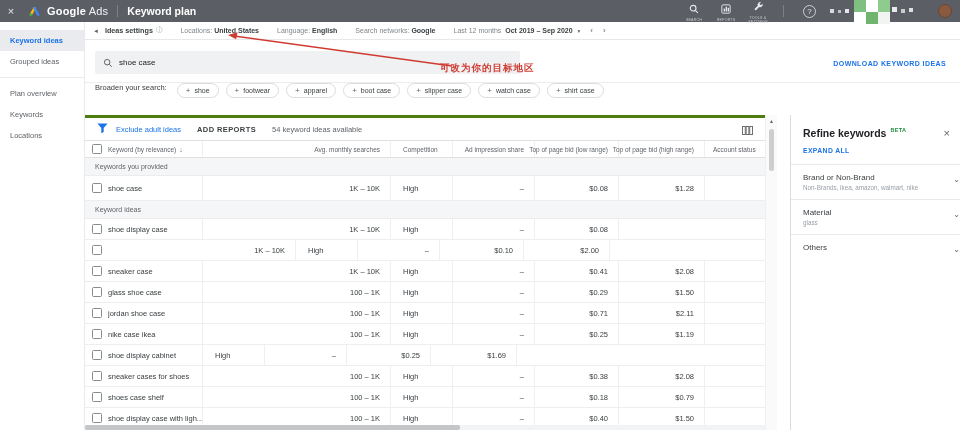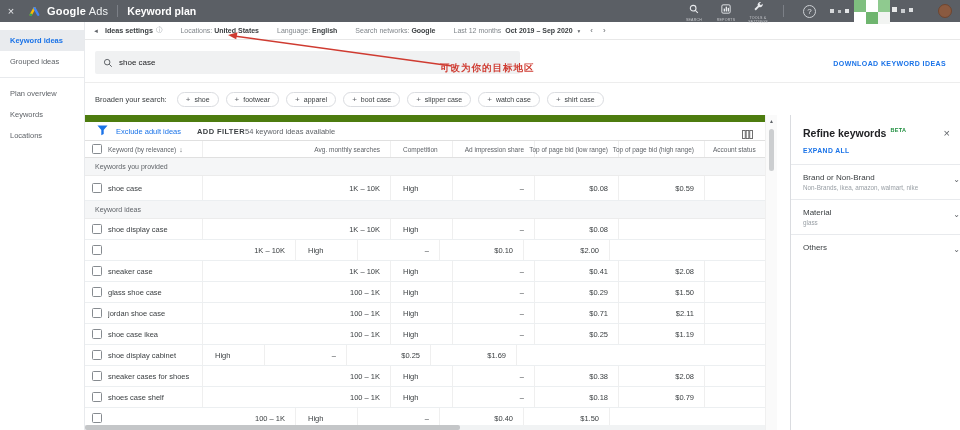--- a/index.html
+++ b/index.html
@@ -42,31 +42,31 @@
   .set-arrow { color:#5f6368; margin-left:10px; font-size:8px; cursor:pointer; }
 
   
   .search-row { position:absolute; left:85px; top:40px; width:875px; height:43px; border-bottom:1px solid #ededed; background:#fff; }
   .search-box { position:absolute; left:10px; top:11px; width:425px; height:23px; background:#f0f1f2; border-radius:2px; display:flex; align-items:center; cursor:text; }
   .search-box .q { font-size:8px; color:#202124; margin-left:6px; }
   .annotation { position:absolute; left:355px; top:24px; color:#cf3b31; font-size:9.5px; font-weight:bold; letter-spacing:1px; }
   .download { position:absolute; right:14px; top:20px; color:#1a73e8; font-size:7px; font-weight:bold; letter-spacing:.4px; cursor:pointer; }
 
   
-  .broaden-row { position:absolute; left:85px; top:83px; width:875px; height:32px; background:#fff; display:flex; align-items:center; }
+  .broaden-row { position:absolute; left:85px; top:83px; width:875px; height:32px; background:#fff; display:flex; }
   .br-label { font-size:7.5px; color:#3c4043; margin-left:10px; margin-right:10px; }
   .chip { display:flex; align-items:center; border:1px solid #dadce0; border-radius:9px; height:15px; padding:0 8px; margin-right:7px; font-size:7px; color:#3c4043; background:#fff; cursor:pointer; }
   .chip .plus { color:#5f6368; margin-right:4px; font-size:8px; }
 
   
-  .filter-bar { position:absolute; left:85px; top:115px; width:680px; height:25px; border-top:7px solid #4d7c0f; display:flex; align-items:center; background:#fff; }
+  .filter-bar { position:absolute; left:85px; top:115px; width:680px; height:25px; border-top:3px solid #4d7c0f; display:flex; align-items:center; background:#fff; }
   .fb-funnel { margin-left:12px; cursor:pointer; }
   .fb-exclude { color:#1a73e8; font-size:7.5px; margin-left:8px; cursor:pointer; }
   .fb-add { color:#3c4043; font-size:7.5px; font-weight:bold; letter-spacing:.4px; margin-left:16px; cursor:pointer; }
-  .fb-count { color:#5f6368; font-size:7.5px; margin-left:0; }
+  .fb-count { color:#5f6368; font-size:7.5px; margin-left:16px; }
   .fb-columns { position:absolute; right:8px; top:3px; display:flex; flex-direction:column; align-items:center; cursor:pointer; }
   .fb-columns .lbl { font-size:3.6px; color:#80868b; margin-top:1px; letter-spacing:.2px; }
 
   
   .table { position:absolute; left:85px; top:140px; width:680px; background:#fff; }
   .trow { display:flex; align-items:center; }
   .thead { height:18px; border-top:1px solid #e0e0e0; border-bottom:1px solid #e0e0e0; color:#5f6368; font-size:6.5px; }
   .band { height:18px; background:#f5f6f7; border-bottom:1px solid #ececec; font-size:7px; color:#5f6368; display:flex; align-items:center; padding-left:10px; }
   .drow { height:21px; border-bottom:1px solid #eceff1; font-size:7.5px; color:#3c4043; cursor:pointer; background:#fff; }
   .drow.provided { height:25px; }
@@ -249,21 +249,21 @@
       </div>
   </div>
 
   <div class="filter-bar">
     <span class="fb-funnel">
       <svg width="11" height="11" viewBox="0 0 12 12">
           <path d="M0.5 0.5 h11 l-4.2 5 v4.2 l-2.6 1.5 v-5.7 z" fill="#1a73e8"></path>
         </svg>
     </span>
     <span class="fb-exclude">Exclude adult ideas</span>
-    <span class="fb-add">ADD FILTER</span>
+    <span class="fb-add">ADD REPORTS</span>
     <span class="fb-count">54 keyword ideas available</span>
     <div class="fb-columns">
       <span>
         <svg width="11" height="9" viewBox="0 0 12 10">
             <rect x="0.5" y="0.5" width="3" height="9" fill="none" stroke="#616161"></rect>
             <rect x="4.5" y="0.5" width="3" height="9" fill="none" stroke="#616161"></rect>
             <rect x="8.5" y="0.5" width="3" height="9" fill="none" stroke="#616161"></rect>
           </svg>
       </span>
       <span class="lbl">COLUMNS</span>
@@ -291,21 +291,21 @@
 
     <div class="trow drow provided">
       <div class="c0">
           <span class="checkbox"></span>
         </div>
       <div class="c1">shoe case</div>
       <div class="c2">1K – 10K</div>
       <div class="c3">High</div>
       <div class="c4">–</div>
       <div class="c5">$0.08</div>
-      <div class="c6">$0.59</div>
+      <div class="c6">$1.28</div>
       <div class="c7"></div>
     </div>
 
     <div class="band">Keyword ideas</div>
 
     <div class="trow drow">
       <div class="c0">
           <span class="checkbox"></span>
         </div>
       <div class="c1">shoe display case</div>
@@ -359,21 +359,21 @@
       <div class="c3">High</div>
       <div class="c4">–</div>
       <div class="c5">$0.71</div>
       <div class="c6">$2.11</div>
       <div class="c7"></div>
     </div>
     <div class="trow drow">
       <div class="c0">
           <span class="checkbox"></span>
         </div>
-      <div class="c1">shoe case ikea</div>
+      <div class="c1">nike case ikea</div>
       <div class="c2">100 – 1K</div>
       <div class="c3">High</div>
       <div class="c4">–</div>
       <div class="c5">$0.25</div>
       <div class="c6">$1.19</div>
       <div class="c7"></div>
     </div>
     <div class="trow drow">
       <div class="c0">
           <span class="checkbox"></span>
@@ -406,20 +406,21 @@
       <div class="c3">High</div>
       <div class="c4">–</div>
       <div class="c5">$0.18</div>
       <div class="c6">$0.79</div>
       <div class="c7"></div>
     </div>
     <div class="trow drow">
       <div class="c0">
           <span class="checkbox"></span>
         </div>
+      <div class="c1">shoe display case with ligh...</div>
       <div class="c2">100 – 1K</div>
       <div class="c3">High</div>
       <div class="c4">–</div>
       <div class="c5">$0.40</div>
       <div class="c6">$1.50</div>
       <div class="c7"></div>
     </div>
   </div>
 
   <div class="vscroll">

